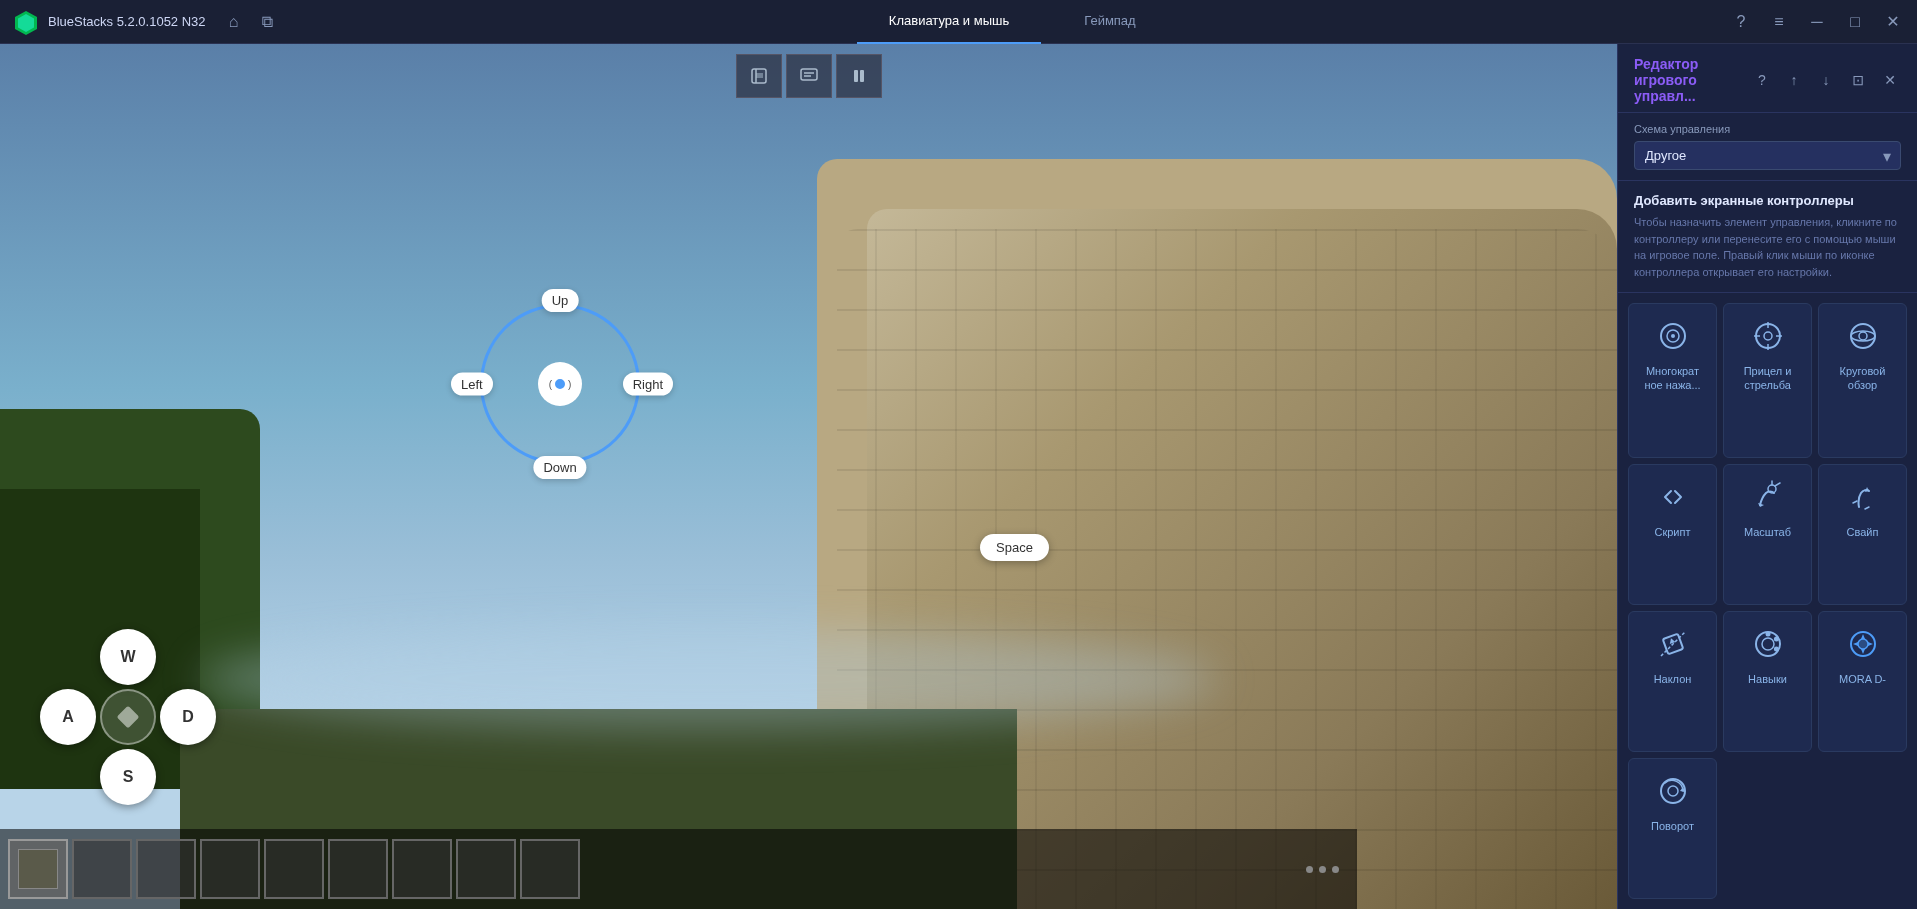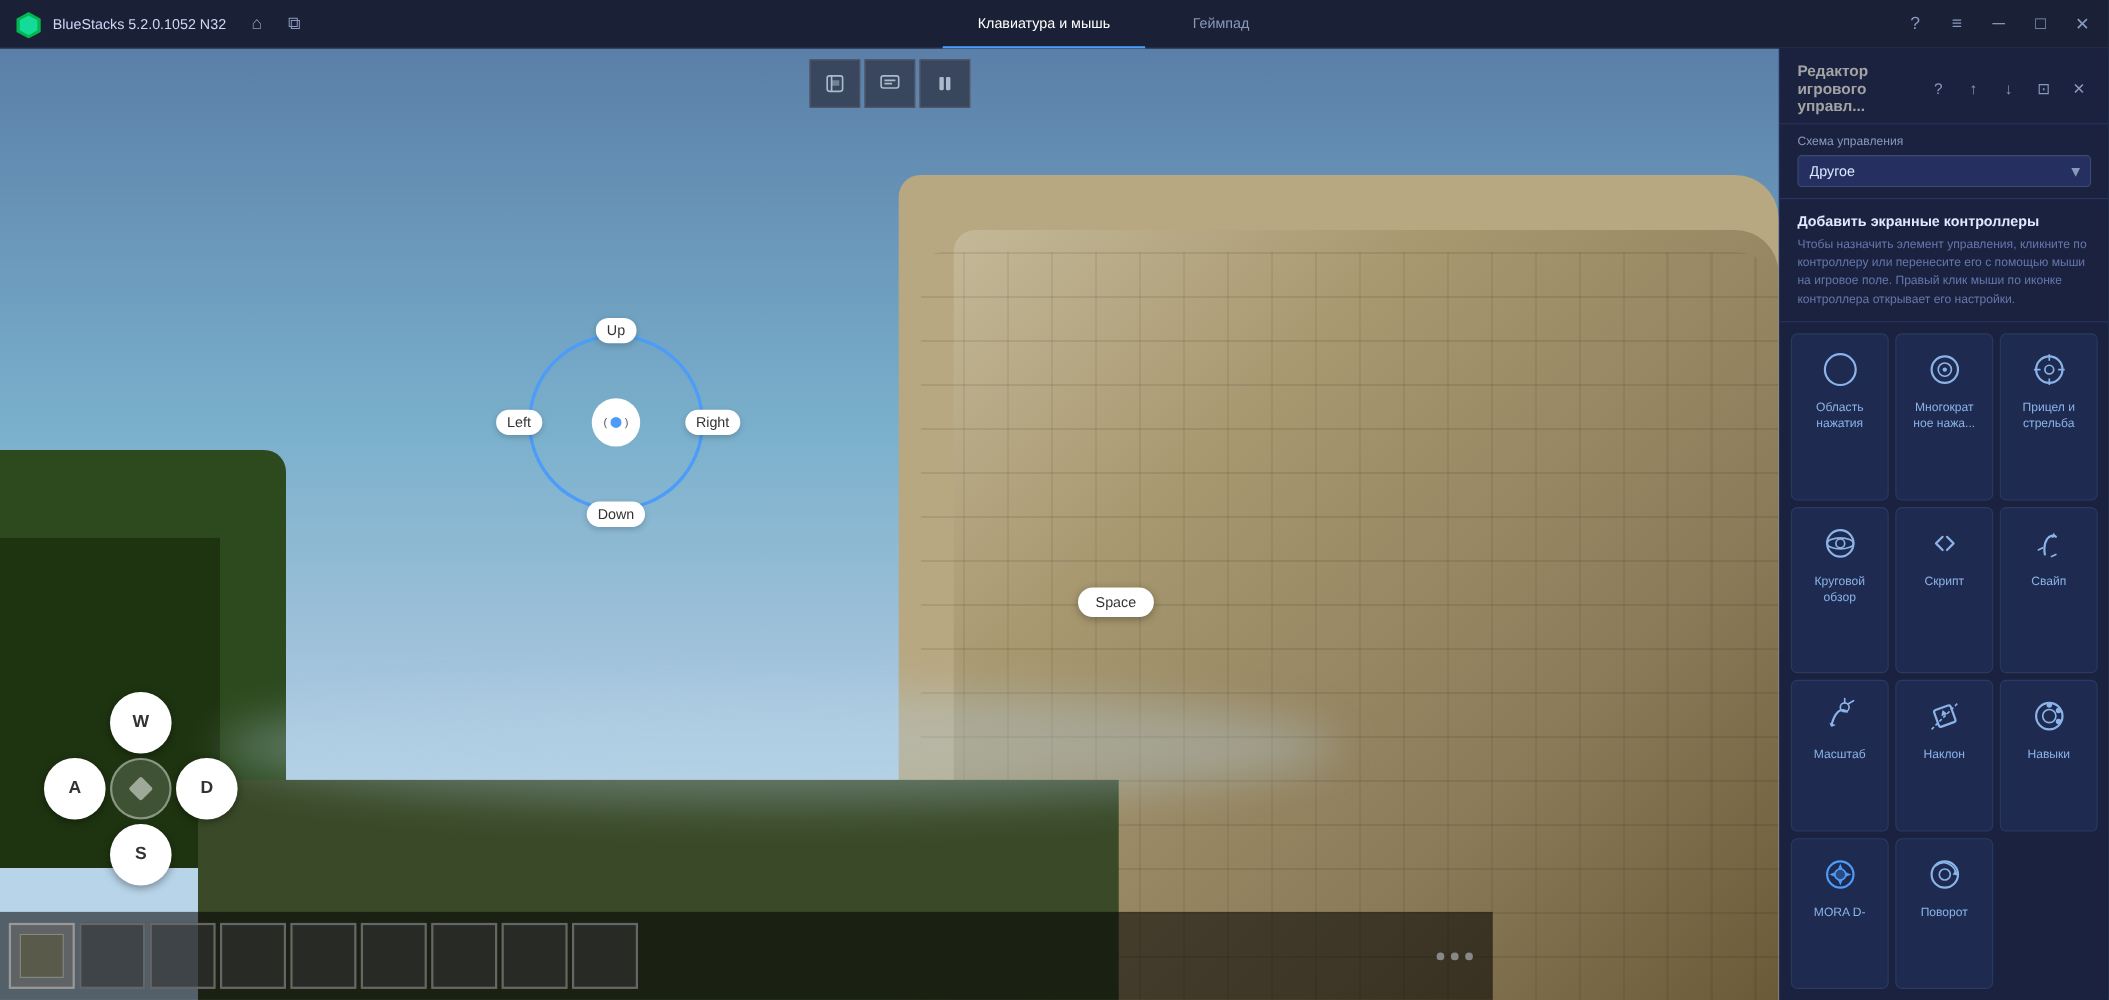--- a/index.html
+++ b/index.html
@@ -350,21 +350,21 @@
       flex-shrink: 0;
     }
     .panel-header {
       padding: 12px 16px 8px;
       display: flex;
       align-items: center;
       justify-content: space-between;
       border-bottom: 1px solid #2a3460;
     }
     .panel-title {
-      color: #a3a3a3;
+      color: #8b5cf6;
       font-size: 14px;
       font-weight: 600;
     }
     .panel-header-icons {
       display: flex;
       gap: 10px;
     }
     .panel-icon-btn {
       color: #8899bb;
       font-size: 14px;
@@ -673,28 +673,20 @@
       </div>
     </div>
 
     <div class="add-controllers-section">
       <div class="add-controllers-title">Добавить экранные контроллеры</div>
       <div class="add-controllers-desc">Чтобы назначить элемент управления, кликните по контроллеру или перенесите его с помощью мыши на игровое поле. Правый клик мыши по иконке контроллера открывает его настройки.</div>
     </div>
 
     <div class="controllers-grid">
 
-      <div class="controller-item">
-        <div class="controller-icon">
-          <svg viewBox="0 0 36 36" fill="none">
-            <circle cx="18" cy="18" r="14" stroke="#8ab4e8" stroke-width="2" fill="none"></circle>
-          </svg>
-        </div>
-        <div class="controller-label">Область<br>нажатия</div>
-      </div>
 
       <div class="controller-item">
         <div class="controller-icon">
           <svg viewBox="0 0 36 36" fill="none">
             <circle cx="18" cy="18" r="12" stroke="#8ab4e8" stroke-width="2" fill="none"></circle>
             <circle cx="18" cy="18" r="6" stroke="#8ab4e8" stroke-width="1.5" fill="none"></circle>
             <circle cx="18" cy="18" r="2" fill="#8ab4e8"></circle>
           </svg>
         </div>
         <div class="controller-label">Многократ<br>ное нажа...</div>
@@ -732,38 +724,38 @@
             <path d="M10 18 L16 12 M10 18 L16 24" stroke="#8ab4e8" stroke-width="2" stroke-linecap="round"></path>
             <path d="M26 18 L20 12 M26 18 L20 24" stroke="#8ab4e8" stroke-width="2" stroke-linecap="round"></path>
           </svg>
         </div>
         <div class="controller-label">Скрипт</div>
       </div>
 
       <div class="controller-item">
         <div class="controller-icon">
           <svg viewBox="0 0 36 36" fill="none">
-            <path d="M14 28 C14 28 12 20 16 14 C18 11 22 10 24 12" stroke="#8ab4e8" stroke-width="2" fill="none" stroke-linecap="round"></path>
-            <path d="M22 8 L24 12 L20 13" fill="#8ab4e8"></path>
-            <path d="M8 24 L12 22 M20 30 L24 28" stroke="#8ab4e8" stroke-width="1.5" stroke-linecap="round"></path>
-          </svg>
-        </div>
-        <div class="controller-label">Свайп</div>
-      </div>
-
-      <div class="controller-item">
-        <div class="controller-icon">
-          <svg viewBox="0 0 36 36" fill="none">
             <path d="M10 26 C10 26 12 18 16 14 C18 12 22 12 24 14" stroke="#8ab4e8" stroke-width="2" fill="none" stroke-linecap="round"></path>
             <path d="M8 24 L10 28 L14 26" fill="#8ab4e8"></path>
             <circle cx="22" cy="10" r="4" fill="none" stroke="#8ab4e8" stroke-width="1.5"></circle>
             <path d="M25 7 L30 4 M22 6 L22 2" stroke="#8ab4e8" stroke-width="1.5" stroke-linecap="round"></path>
           </svg>
         </div>
         <div class="controller-label">Масштаб</div>
+      </div>
+
+      <div class="controller-item">
+        <div class="controller-icon">
+          <svg viewBox="0 0 36 36" fill="none">
+            <path d="M14 28 C14 28 12 20 16 14 C18 11 22 10 24 12" stroke="#8ab4e8" stroke-width="2" fill="none" stroke-linecap="round"></path>
+            <path d="M22 8 L24 12 L20 13" fill="#8ab4e8"></path>
+            <path d="M8 24 L12 22 M20 30 L24 28" stroke="#8ab4e8" stroke-width="1.5" stroke-linecap="round"></path>
+          </svg>
+        </div>
+        <div class="controller-label">Свайп</div>
       </div>
 
       <div class="controller-item">
         <div class="controller-icon">
           <svg viewBox="0 0 36 36" fill="none">
             <path d="M6 30 L30 6" stroke="#8ab4e8" stroke-width="1.5" stroke-dasharray="3,2"></path>
             <rect x="10" y="10" width="16" height="16" rx="2" fill="none" stroke="#8ab4e8" stroke-width="2" transform="rotate(-20,18,18)"></rect>
             <polygon points="18,12 21,17 15,17" fill="#8ab4e8" transform="rotate(-20,18,18)"></polygon>
           </svg>
         </div>

